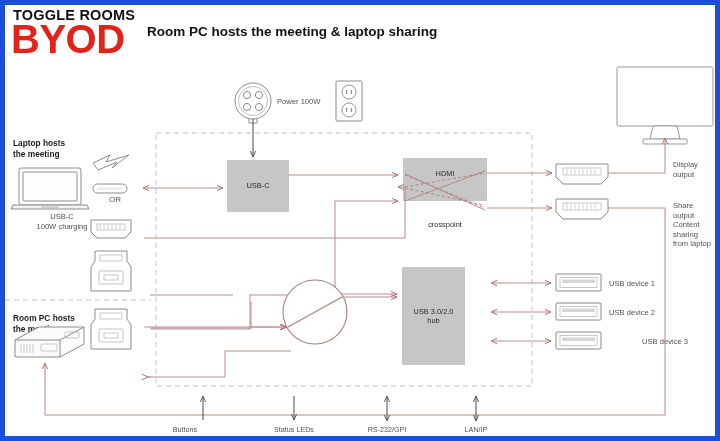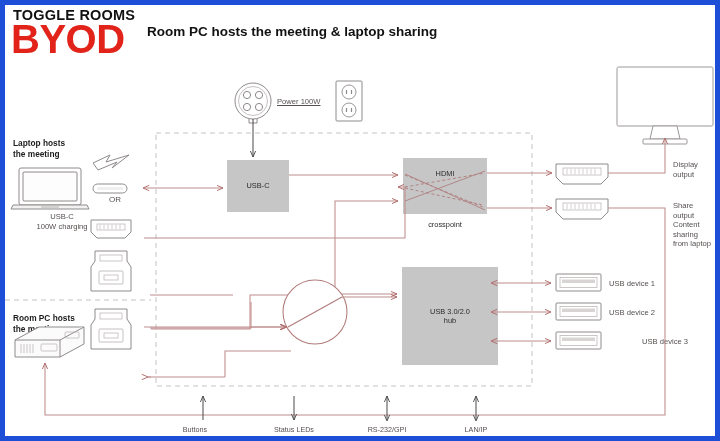--- a/index.html
+++ b/index.html
@@ -50,22 +50,22 @@
     font-size:7.2px;color:#55504f;text-align:center;width:70px;
   }
 
   
   .blk{
     background:#c6c6c6;
     display:flex;align-items:center;justify-content:center;
     box-sizing:border-box;
   }
   #blk-usbc{left:222px;top:155px;width:62px;height:52px;}
-  #blk-hdmi{left:398px;top:153px;width:84px;height:56px;}
-  #blk-hub{left:397px;top:262px;width:96px;height:98px;}
+  #blk-hdmi{left:398px;top:153px;width:84px;height:43px;}
+  #blk-hub{left:397px;top:262px;width:63px;height:98px;}
 
   #blk-hdmi .lbl-blk{position:absolute;left:0;right:0;}
   #hdmi-t{top:11px;}
   #hdmi-b{top:40px;margin-top:22px;}
 </style>
 </head>
 <body>
 
 <div id="stage">
 
@@ -89,32 +89,32 @@
   </div>
 
   <div class="abs lbl-b" style="left:8px;top:133px;">Laptop hosts
 the meeting</div>
   <div class="abs lbl" style="left:20px;top:207px;text-align:center;width:74px;">USB-C
 100W charging</div>
   <div class="abs lbl" style="left:95px;top:190px;width:30px;text-align:center;font-size:8px;">OR</div>
   <div class="abs lbl-b" style="left:8px;top:308px;">Room PC hosts
 the meeting</div>
 
-  <div class="abs lbl" style="left:272px;top:92px;text-decoration:underline;">Power 100W</div>
+  <div class="abs lbl" style="left:272px;top:92px;">Power 100W</div>
 
   <div class="abs lbl" style="left:668px;top:155px;">Display output</div>
   <div class="abs lbl" style="left:668px;top:196px;">Share output
 Content sharing
 from laptop</div>
 
   <div class="abs lbl" style="left:604px;top:274px;">USB device 1</div>
   <div class="abs lbl" style="left:604px;top:303px;">USB device 2</div>
   <div class="abs lbl" style="left:604px;top:332px;margin-left:33px;">USB device 3</div>
 
-  <div class="abs lbl-bot" style="left:155px;top:420px;">Buttons</div>
+  <div class="abs lbl-bot" style="left:145px;top:420px;">Buttons</div>
   <div class="abs lbl-bot" style="left:254px;top:420px;">Status LEDs</div>
   <div class="abs lbl-bot" style="left:347px;top:420px;">RS-232/GPI</div>
   <div class="abs lbl-bot" style="left:436px;top:420px;">LAN/IP</div>
 
   <svg id="svgroot" viewBox="0 0 720 441" xmlns="http://www.w3.org/2000/svg">
     <defs>
       <marker id="ah" markerWidth="7" markerHeight="7" refX="6" refY="3" orient="auto">
         <path d="M0,0.4 L6,3 L0,5.6" fill="none" stroke="#b06a6a" stroke-width="0.9"></path>
       </marker>
       <marker id="ah-l" markerWidth="7" markerHeight="7" refX="1" refY="3" orient="auto">

